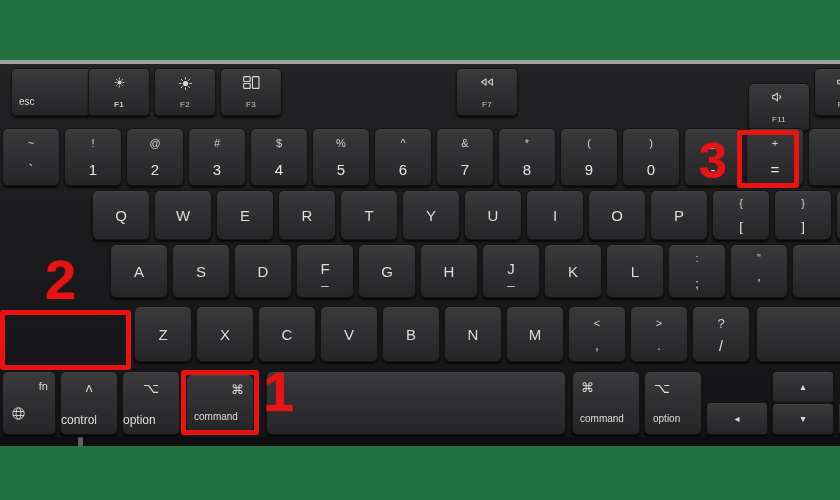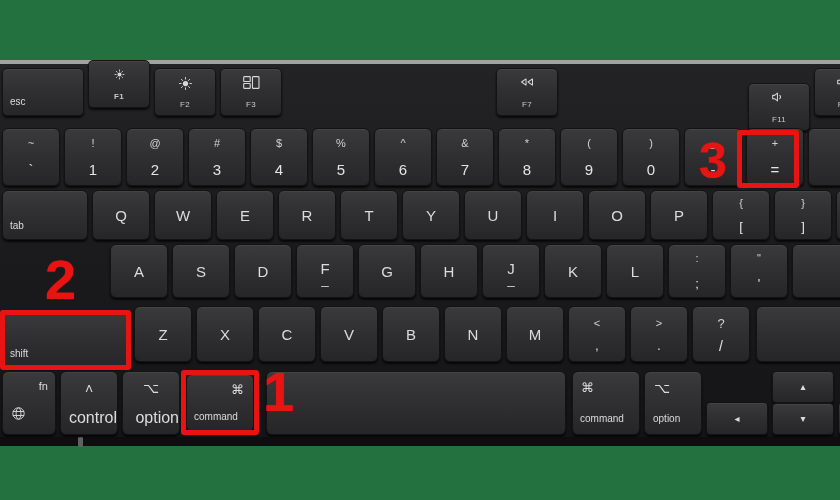--- a/index.html
+++ b/index.html
@@ -47,21 +47,21 @@
   
   .c{ left:0; right:0; top:50%; transform:translateY(-50%); text-align:center; font-size:15px; }
   
   .st-top{ left:0; right:0; top:9px; text-align:center; font-size:11px; color:#d2d2d2;}
   .st-bot{ left:0; right:0; bottom:8px; text-align:center; font-size:15px; color:#e4e4e4;}
   
   .fn-ico{ left:0; right:0; top:7px; text-align:center; font-size:13px; color:#d8d8d8; }
   .fn-cap{ left:0; right:0; bottom:6px; text-align:center; font-size:8px; color:#c9c9c9; letter-spacing:.3px;}
   
   .bl{ left:7px; bottom:8px; font-size:10px; color:#dcdcdc; }
-  .bl-mid{ left:0; right:0; bottom:8px; text-align:right; font-size:16px; color:#dcdcdc;}
+  .bl-mid{ left:0; right:0; bottom:8px; text-align:left; font-size:12px; color:#dcdcdc;}
   .tr{ right:8px; top:8px; font-size:10px; color:#dcdcdc;}
   .tc{ left:0; right:0; top:9px; text-align:center; font-size:13px; color:#dcdcdc;}
   .capsled{ position:absolute; left:7px; top:8px; width:3px; height:3px; border-radius:50%; background:#6b6b6b;}
   .bump{ position:absolute; left:50%; transform:translateX(-50%); bottom:10px; width:8px; height:1.5px; background:#bdbdbd; border-radius:1px;}
 
   
   .key.half{ border-radius:4px; }
 
   
   .redbox{
@@ -77,25 +77,25 @@
 </head>
 <body>
 
 <div id="stage">
 
   <div class="kb-bezel"></div>
   <div class="kb-deck"></div>
   <div class="kb-bottom-lip"></div>
   <div class="hinge-nub"></div>
 
-  <div class="key fnrow" style="left:2px;top:68px;width:82px;height:48px;">
+  <div class="key fnrow" style="left:11px;top:68px;width:82px;height:48px;">
     <span class="lbl bl">esc</span>
   </div>
 
-  <div class="key fnrow" style="left:88px;top:60px;width:62px;height:48px;font-weight:bold;">
+  <div class="key fnrow" style="left:88px;top:68px;width:62px;height:48px;font-weight:bold;">
     <span class="lbl fn-ico">
       <svg width="13" height="13" viewBox="0 0 24 24" fill="none" stroke="#d8d8d8" stroke-width="1.6" stroke-linecap="round">
         <circle cx="12" cy="12" r="3.6" fill="#d8d8d8" stroke="none"></circle>
         <path d="M12 3.6v2.2M12 18.2v2.2M3.6 12h2.2M18.2 12h2.2M6.2 6.2l1.6 1.6M16.2 16.2l1.6 1.6M17.8 6.2l-1.6 1.6M7.8 16.2l-1.6 1.6"></path>
       </svg>
     </span>
     <span class="lbl fn-cap">F1</span>
   </div>
 
   <div class="key fnrow" style="left:154px;top:68px;width:62px;height:48px;">
@@ -115,21 +115,21 @@
         <rect x="1" y="11.5" width="10" height="7.5" rx="1"></rect>
         <rect x="14.5" y="1" width="10" height="18" rx="1"></rect>
       </svg>
     </span>
     <span class="lbl fn-cap">F3</span>
   </div>
 
 
 
 
-  <div class="key fnrow" style="left:496px;top:68px;width:62px;height:48px;">
+  <div class="key fnrow" style="left:456px;top:68px;width:62px;height:48px;">
     <span class="lbl fn-ico">
       <svg width="18" height="12" viewBox="0 0 28 16" fill="none" stroke="#d8d8d8" stroke-width="1.6" stroke-linejoin="round">
         <path d="M12.5 3.2L5.5 8l7 4.8z"></path>
           <path d="M22.5 3.2L15.5 8l7 4.8z"></path>
       </svg>
     </span>
     <span class="lbl fn-cap">F7</span>
   </div>
 
 
@@ -203,23 +203,20 @@
   <div class="key" style="left:684px;top:128px;width:58px;height:58px;">
     <span class="lbl st-top">_</span>
     <span class="lbl st-bot">-</span>
   </div>
   <div class="key" style="left:746px;top:128px;width:58px;height:58px;">
     <span class="lbl st-top">+</span>
     <span class="lbl st-bot">=</span>
   </div>
   <div class="key" style="left:808px;top:128px;width:68px;height:58px;"></div>
 
-  <div class="key" style="left:2px;top:190px;width:86px;height:50px;">
-    <span class="lbl bl">tab</span>
-  </div>
   <div class="key" style="left:92px;top:190px;width:58px;height:50px;">
     <span class="lbl c">Q</span>
     </div>
   <div class="key" style="left:154px;top:190px;width:58px;height:50px;">
     <span class="lbl c">W</span>
     </div>
   <div class="key" style="left:216px;top:190px;width:58px;height:50px;">
     <span class="lbl c">E</span>
     </div>
   <div class="key" style="left:278px;top:190px;width:58px;height:50px;">
@@ -285,23 +282,20 @@
   <div class="key" style="left:668px;top:244px;width:58px;height:54px;">
     <span class="lbl st-top" style="top:8px;">:</span>
     <span class="lbl st-bot" style="bottom:7px;font-size:13px;">;</span>
   </div>
   <div class="key" style="left:730px;top:244px;width:58px;height:54px;">
     <span class="lbl st-top" style="top:8px;">"</span>
     <span class="lbl st-bot" style="bottom:7px;font-size:13px;">'</span>
   </div>
   <div class="key" style="left:792px;top:244px;width:88px;height:54px;"></div>
 
-  <div class="key" style="left:2px;top:312px;width:126px;height:56px;">
-    <span class="lbl bl">shift</span>
-  </div>
   <div class="key" style="left:134px;top:306px;width:58px;height:56px;">
     <span class="lbl c">Z</span>
     </div>
   <div class="key" style="left:196px;top:306px;width:58px;height:56px;">
     <span class="lbl c">X</span>
     </div>
   <div class="key" style="left:258px;top:306px;width:58px;height:56px;">
     <span class="lbl c">C</span>
     </div>
   <div class="key" style="left:320px;top:306px;width:58px;height:56px;">

